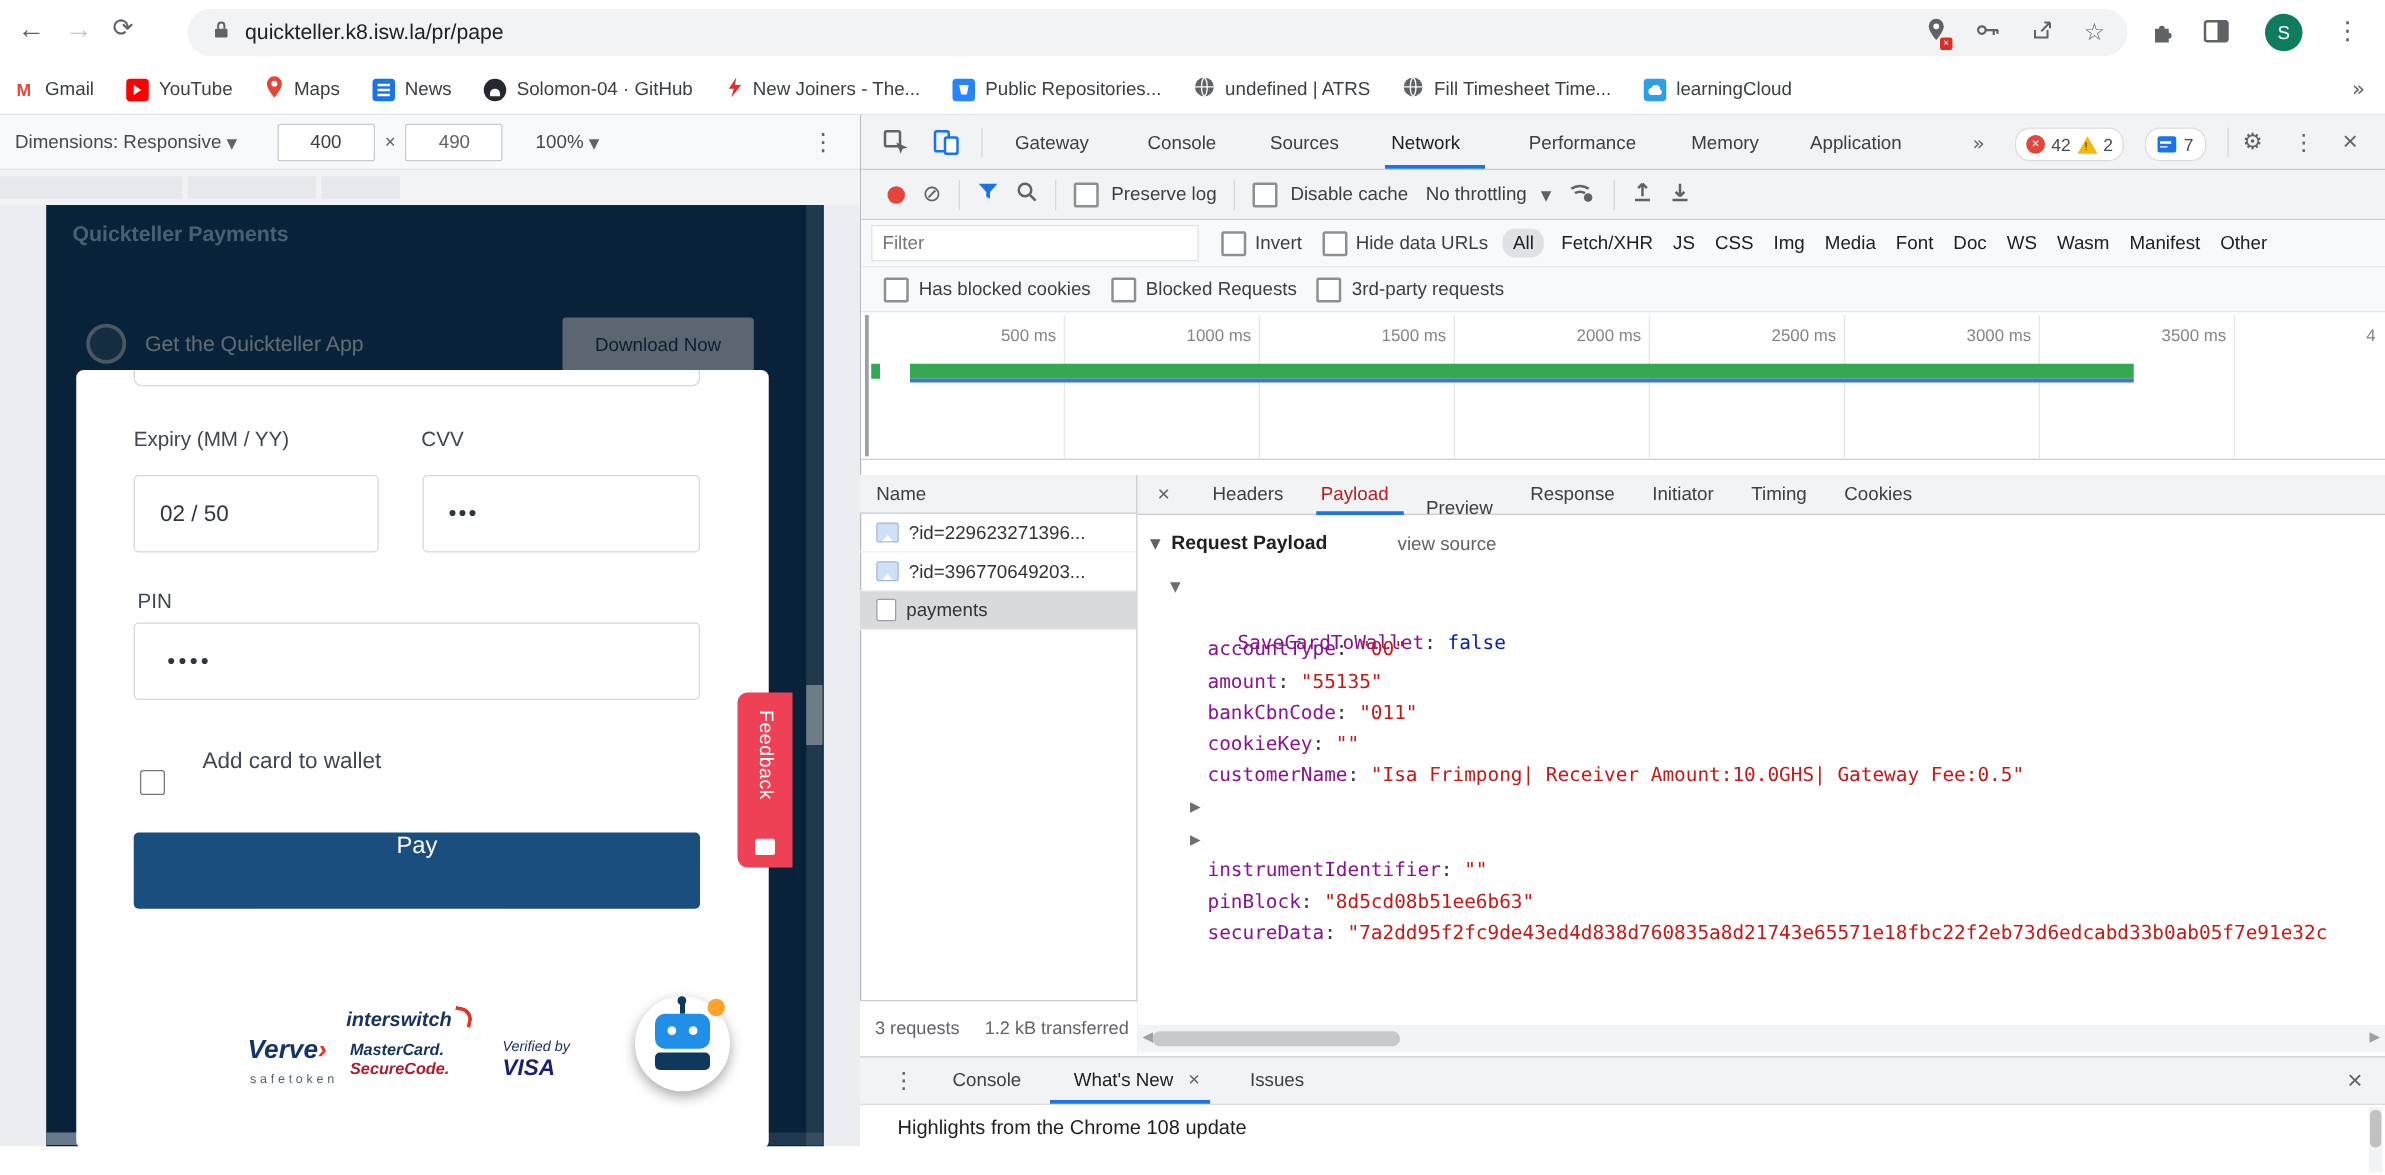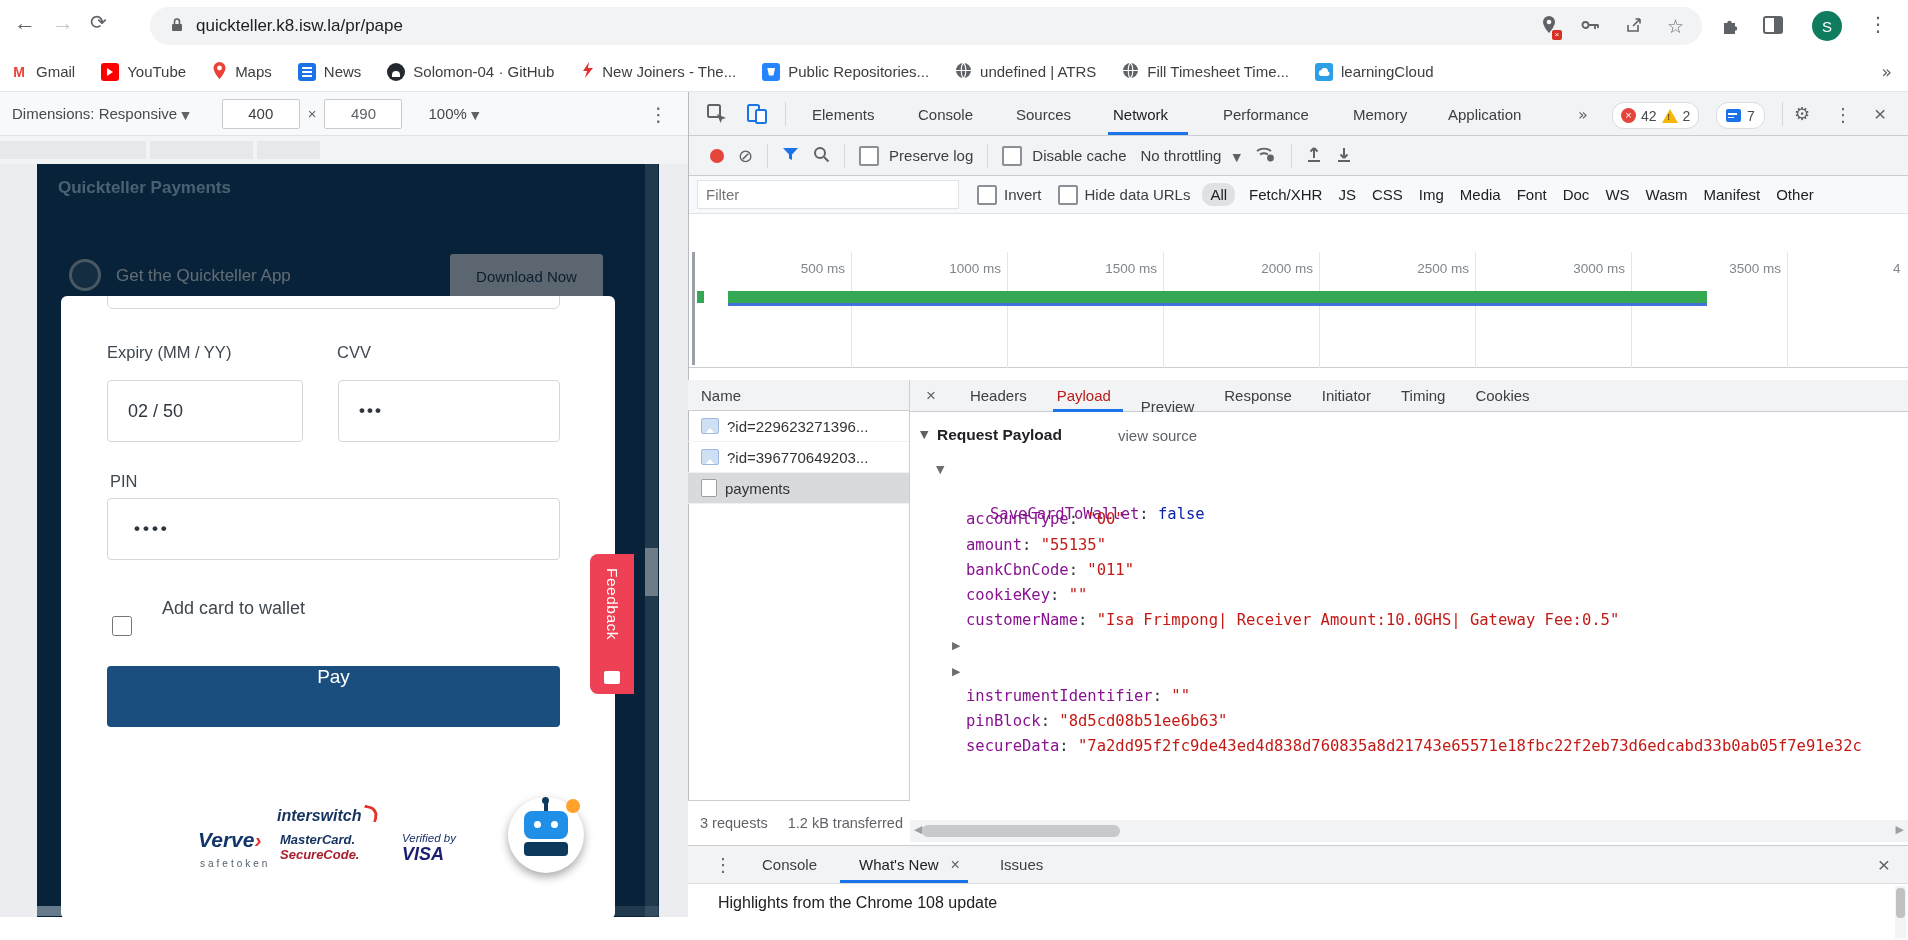--- a/index.html
+++ b/index.html
@@ -262,21 +262,21 @@
         <path d="M11 11l9 4-4 1.2L14.6 20z" fill="#5f6368"></path>
       </svg>
   </span>
   <span class="abs" style="left:746px;top:103px;">
     <svg width="24" height="22" viewBox="0 0 24 22">
         <rect x="2" y="2" width="11" height="16" rx="1.5" fill="none" stroke="#1a73e8" stroke-width="2"></rect>
         <rect x="10" y="7" width="10" height="13" rx="1.5" fill="#fff" stroke="#1a73e8" stroke-width="2"></rect>
       </svg>
   </span>
   <div class="abs sep" style="left:785px;top:102px;"></div>
-  <span class="abs dtab" style="left:812px;top:106px;">Elements</span>
+  <span class="abs dtab" style="left:812px;top:106px;">Gateway</span>
   <span class="abs dtab" style="left:918px;top:106px;">Console</span>
   <span class="abs dtab" style="left:1016px;top:106px;">Sources</span>
   <span class="abs dtab" style="left:1113px;top:106px;color:#202124;">Network</span>
   <div class="abs" style="left:1108px;top:132px;width:80px;height:3px;background:#1a73e8;"></div>
   <span class="abs dtab" style="left:1223px;top:106px;">Performance</span>
   <span class="abs dtab" style="left:1353px;top:106px;">Memory</span>
   <span class="abs dtab" style="left:1448px;top:106px;">Application</span>
   <span class="abs gly" style="left:1578px;top:105px;color:#5f6368;font-size:16px;">»</span>
 
   <div class="abs row" style="left:1612px;top:102px;height:25px;padding:0 8px;background:#fff;border:1px solid #dadce0;border-radius:12px;gap:5px;">
@@ -350,20 +350,28 @@
     <span class="pill-type">Img</span>
     <span class="pill-type">Media</span>
     <span class="pill-type">Font</span>
     <span class="pill-type">Doc</span>
     <span class="pill-type">WS</span>
     <span class="pill-type">Wasm</span>
     <span class="pill-type">Manifest</span>
     <span class="pill-type">Other</span>
   </div>
 
+  <div class="abs row" style="left:689px;top:214px;width:1219px;height:36px;background:#f8f9fa;border-bottom:1px solid #e0e3e7;box-sizing:border-box;">
+    <span class="cb" style="margin-left:18px;"></span>
+    <span style="margin-left:8px;color:#3c4043;">Has blocked cookies</span>
+    <span class="cb" style="margin-left:16px;"></span>
+    <span style="margin-left:8px;color:#3c4043;">Blocked Requests</span>
+    <span class="cb" style="margin-left:16px;"></span>
+    <span style="margin-left:8px;color:#3c4043;">3rd-party requests</span>
+  </div>
 
   <div class="abs" style="left:689px;top:250px;width:1219px;height:118px;background:#fff;border-bottom:1px solid #cacdd1;box-sizing:border-box;"></div>
   <div class="abs" style="left:692px;top:252px;width:3px;height:113px;background:#9aa0a6;"></div>
   <div class="gridline" style="left:851px;"></div>
   <div class="gridline" style="left:1007px;"></div>
   <div class="gridline" style="left:1163px;"></div>
   <div class="gridline" style="left:1319px;"></div>
   <div class="gridline" style="left:1475px;"></div>
   <div class="gridline" style="left:1631px;"></div>
   <div class="gridline" style="left:1787px;"></div>

